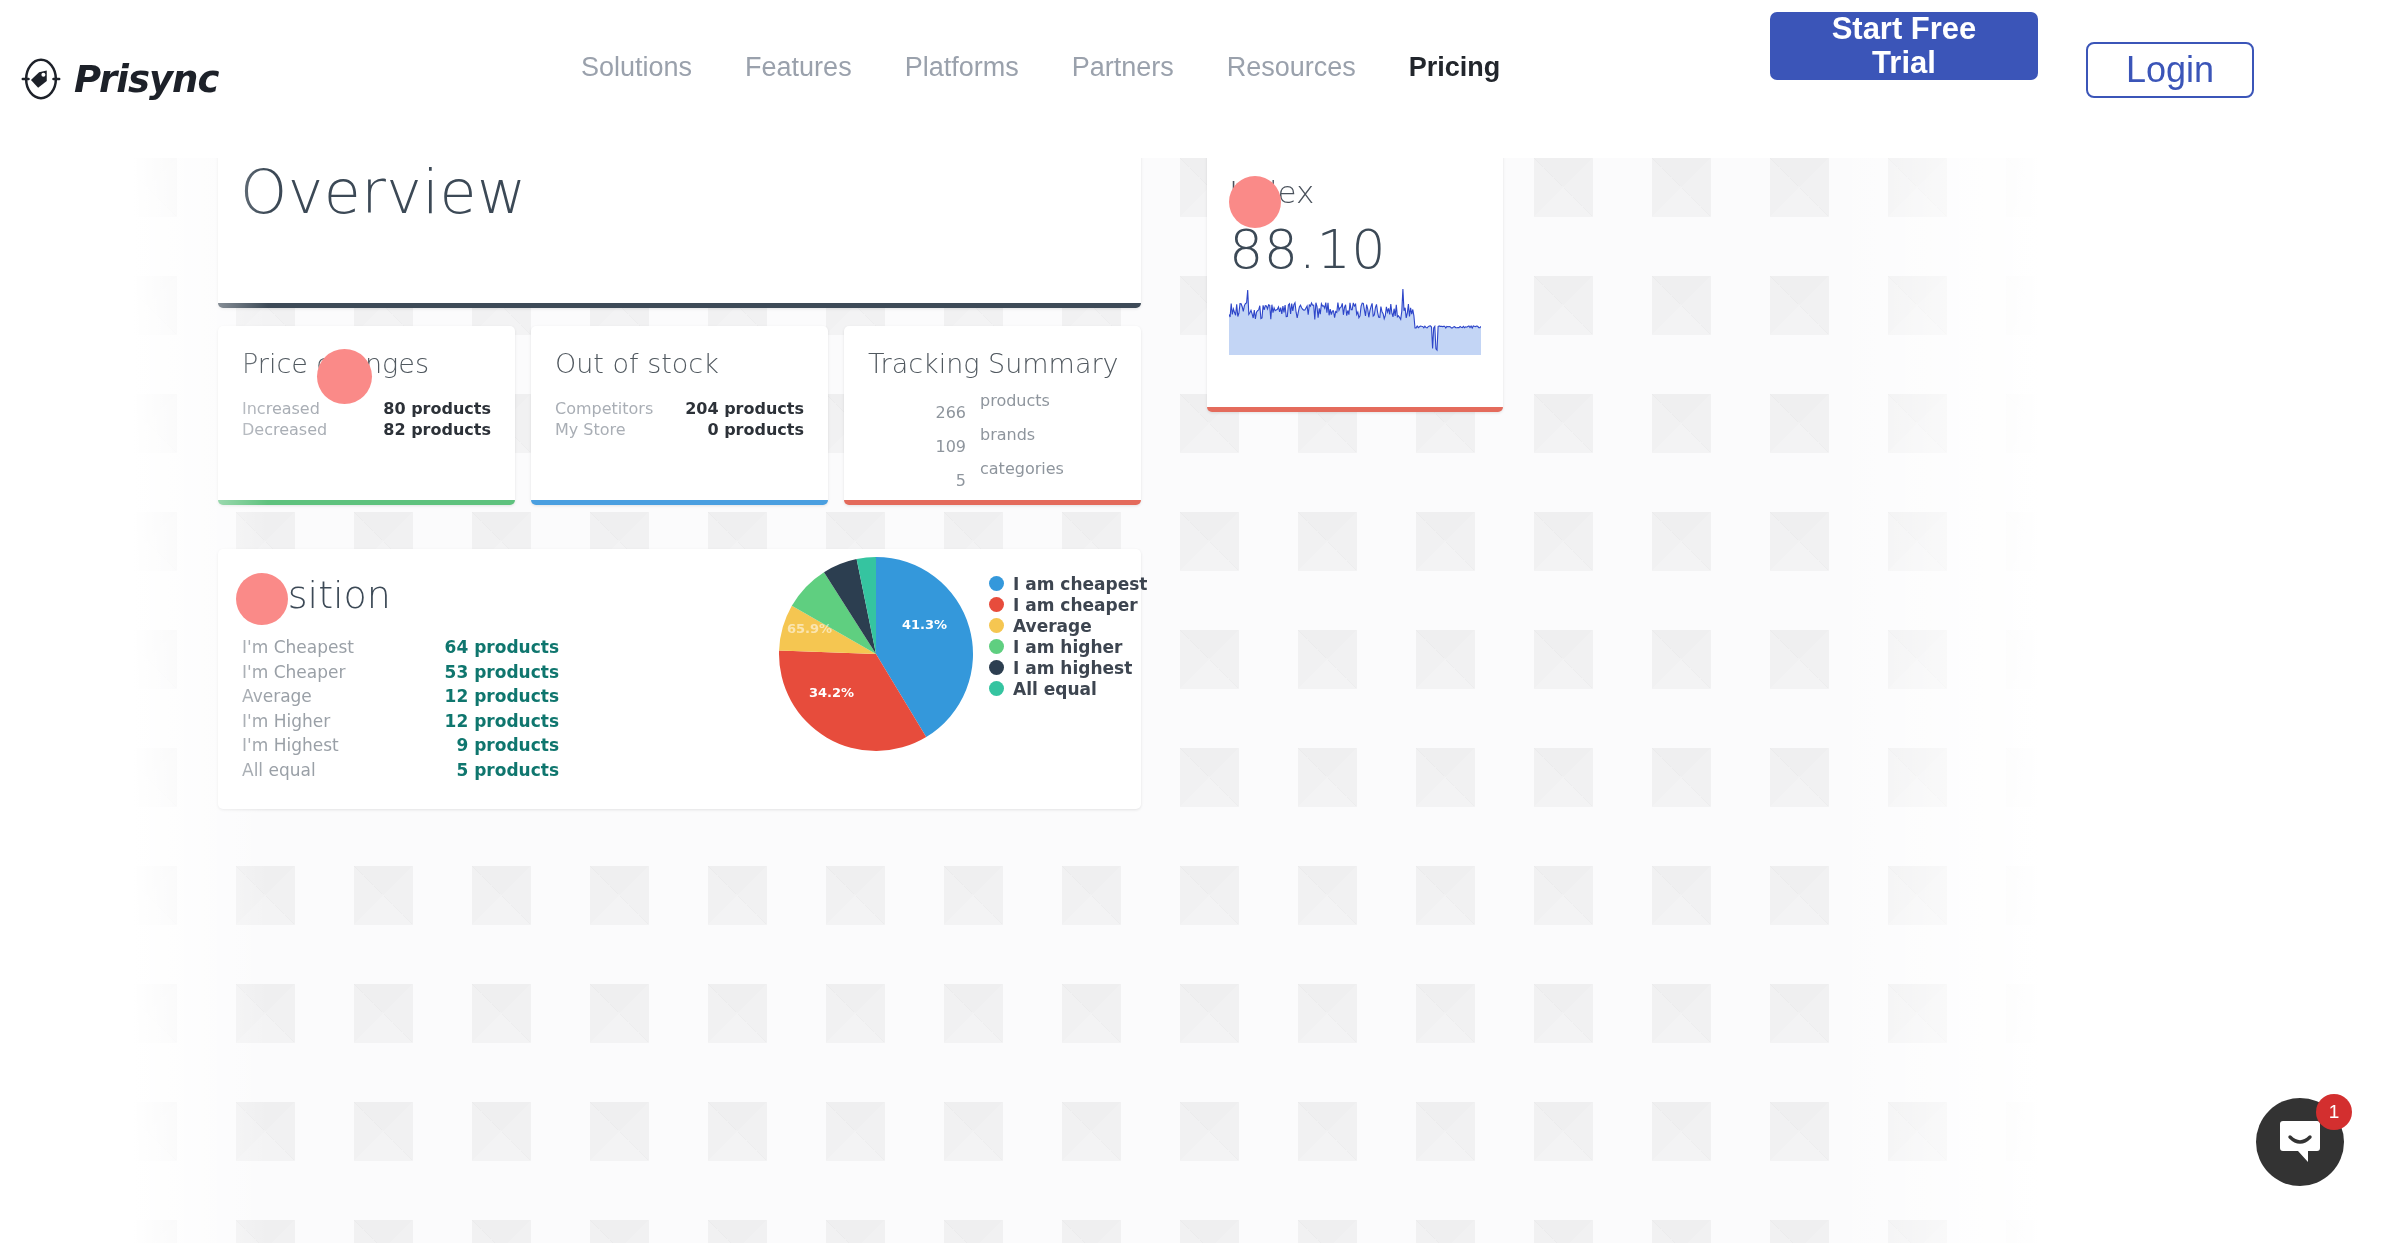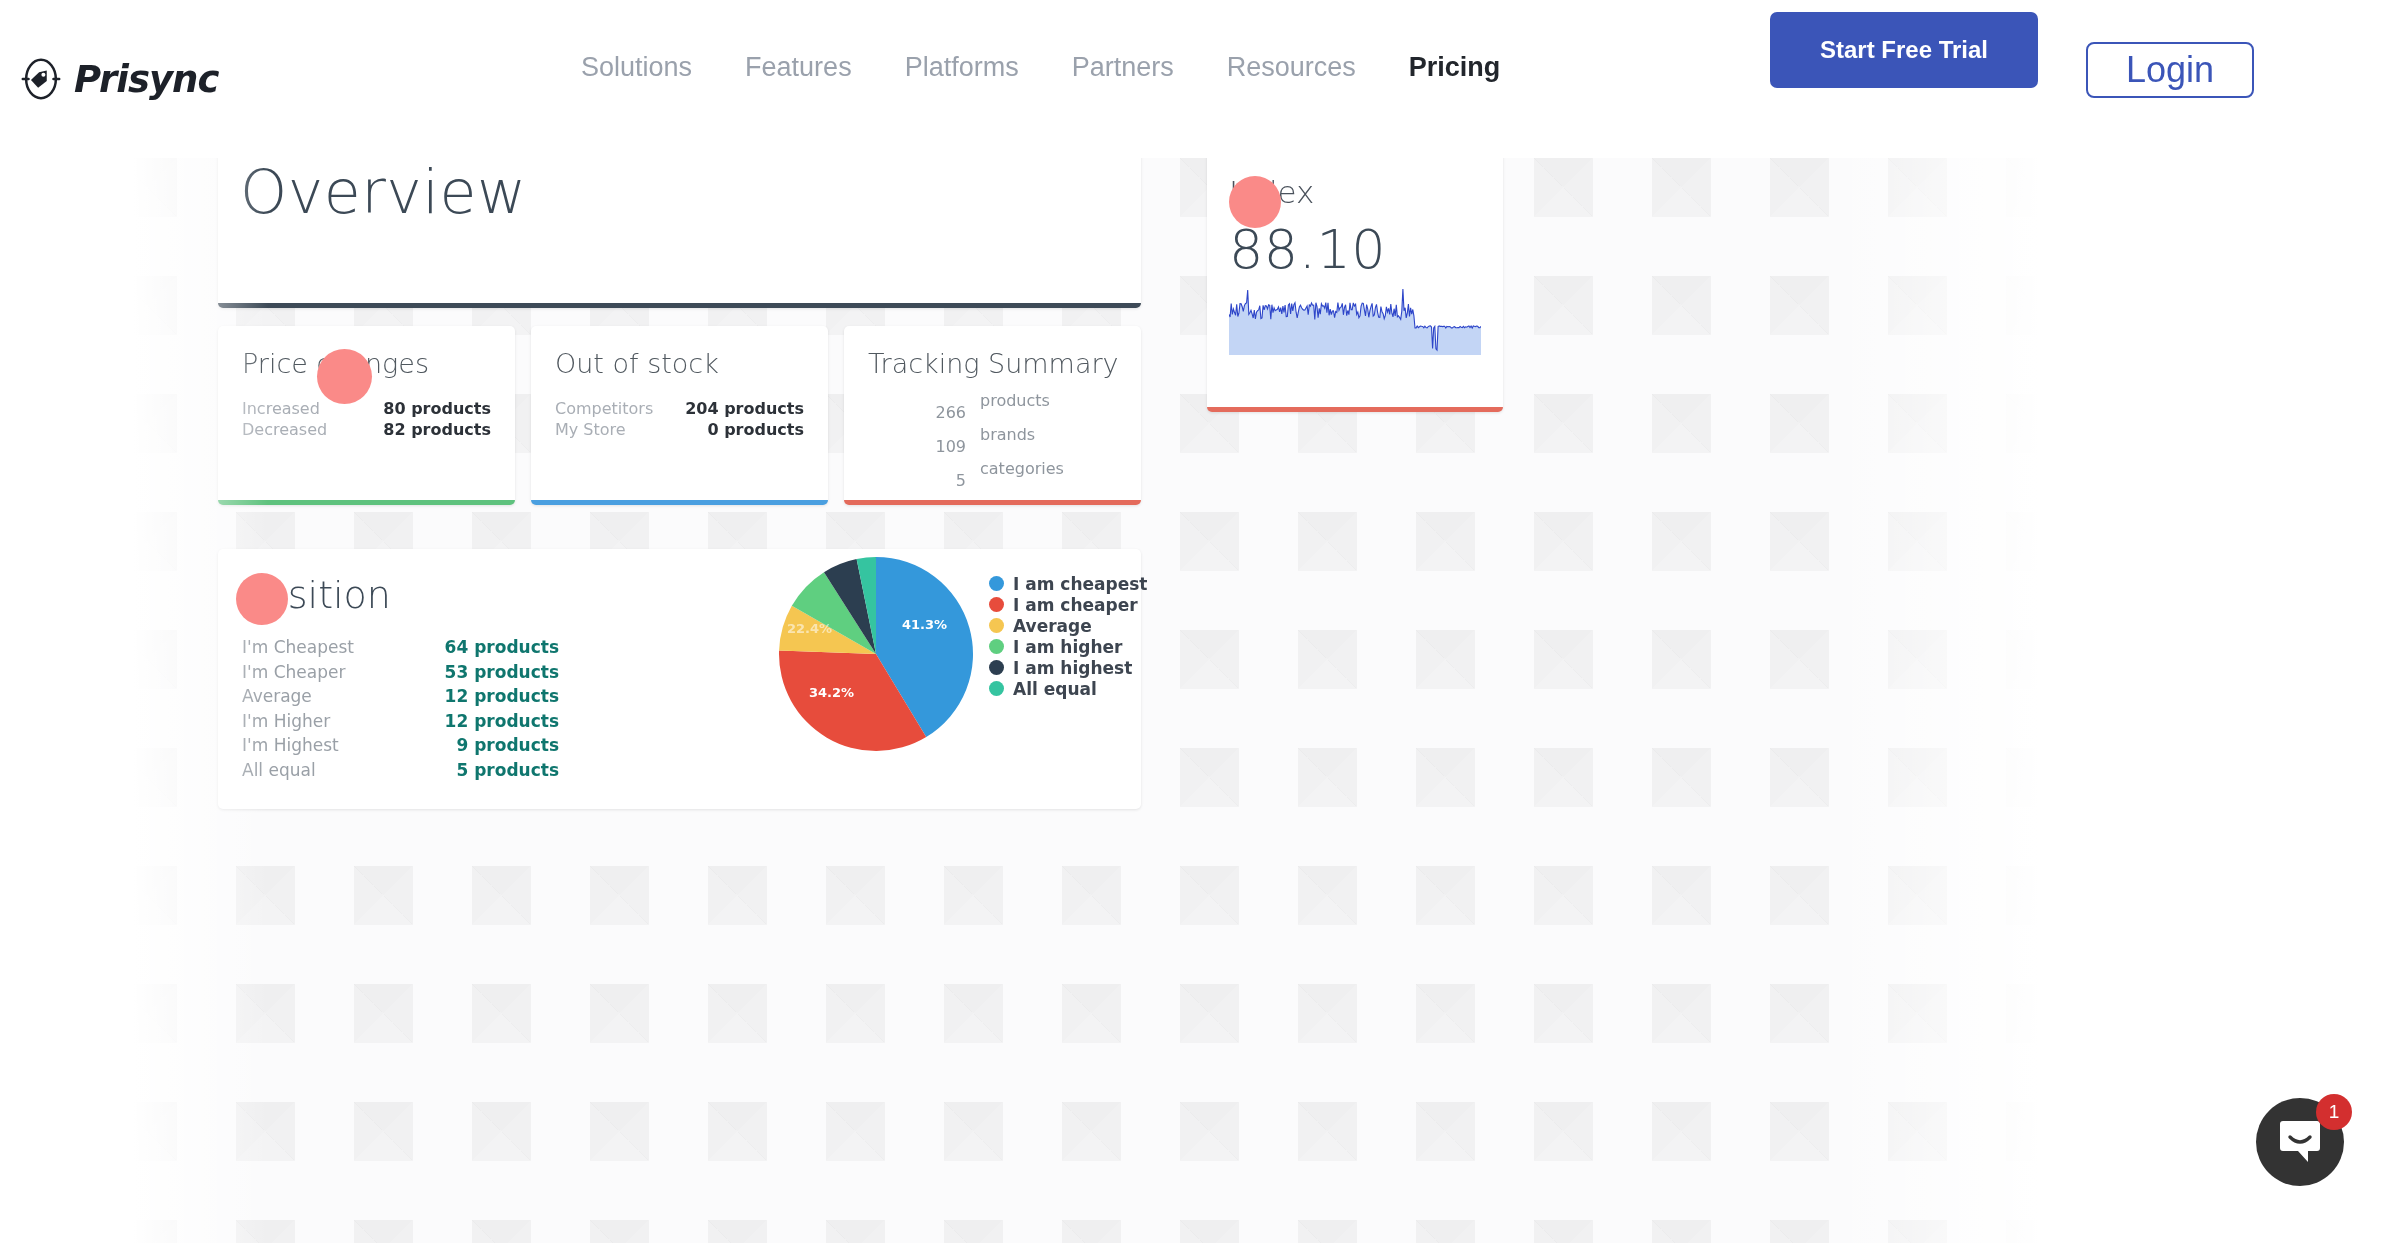--- a/index.html
+++ b/index.html
@@ -56,26 +56,26 @@
   .nav-link.active {
     color: #22262c;
     font-weight: bold;
   }
 
   .btn-trial {
     position: absolute;
     left: 1770px;
     top: 12px;
     width: 268px;
-    height: 76px;
+    height: 68px;
     background: #3B55B8;
     border: none;
     border-radius: 7px;
     color: #ffffff;
-    font-size: 24px;
+    font-size: 31px;
     font-weight: bold;
     line-height: 34px;
     font-family: "Liberation Sans", sans-serif;
     cursor: pointer;
     padding: 0 40px;
   }
 
   .btn-login {
     position: absolute;
     left: 2086px;
@@ -443,21 +443,21 @@
         <svg class="pie" id="pie-svg" width="200" height="200" viewBox="-100 -100 200 200">
             <path d="M0 0 L0.00 -97.00 A97 97 0 0 1 50.21 83.00 Z" fill="#3498db"></path>
             <path d="M0 0 L50.21 83.00 A97 97 0 0 1 -96.94 -3.51 Z" fill="#e74c3c"></path>
             <path d="M0 0 L-96.94 -3.51 A97 97 0 0 1 -84.16 -48.24 Z" fill="#f5c651"></path>
             <path d="M0 0 L-84.16 -48.24 A97 97 0 0 1 -52.02 -81.87 Z" fill="#5fcf80"></path>
             <path d="M0 0 L-52.02 -81.87 A97 97 0 0 1 -19.39 -95.04 Z" fill="#2c3e50"></path>
             <path d="M0 0 L-19.39 -95.04 A97 97 0 0 1 -0.00 -97.00 Z" fill="#35c4a0"></path>
           </svg>
         <span class="pie-label a">41.3%</span>
         <span class="pie-label b">34.2%</span>
-        <span class="pie-label c">22.4%</span>
+        <span class="pie-label c">65.9%</span>
 
         <div class="legend">
           <div class="legend-item">
             <span class="legend-dot" style="background:#3498db"></span>
             <span class="legend-label">I am cheapest</span>
           </div>
           <div class="legend-item">
             <span class="legend-dot" style="background:#e74c3c"></span>
             <span class="legend-label">I am cheaper</span>
           </div>

